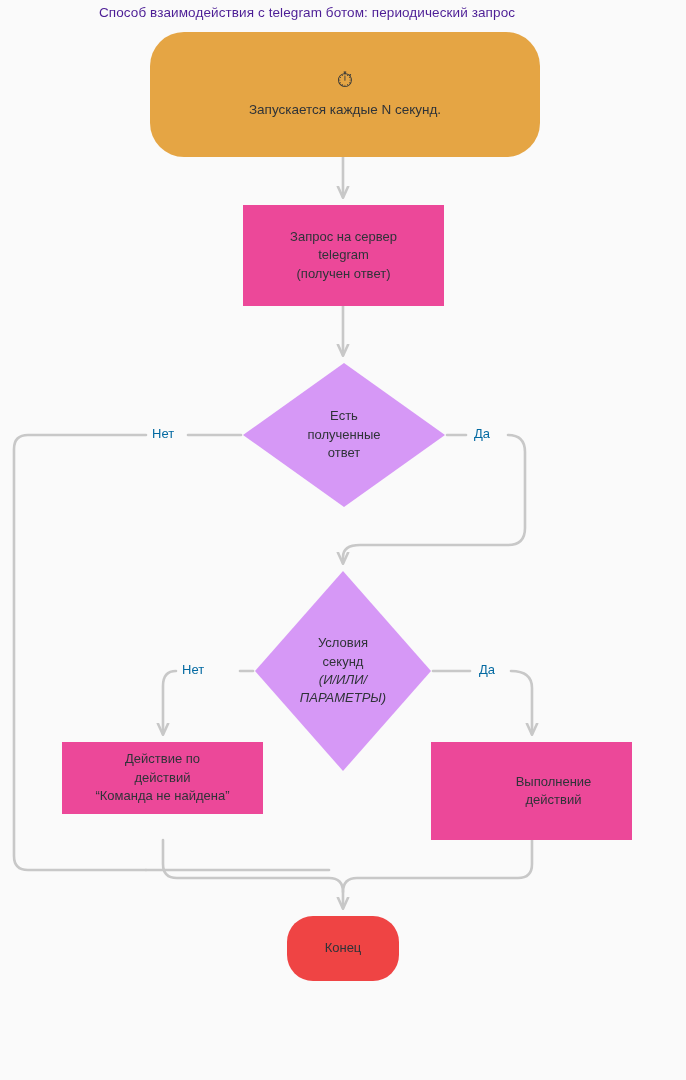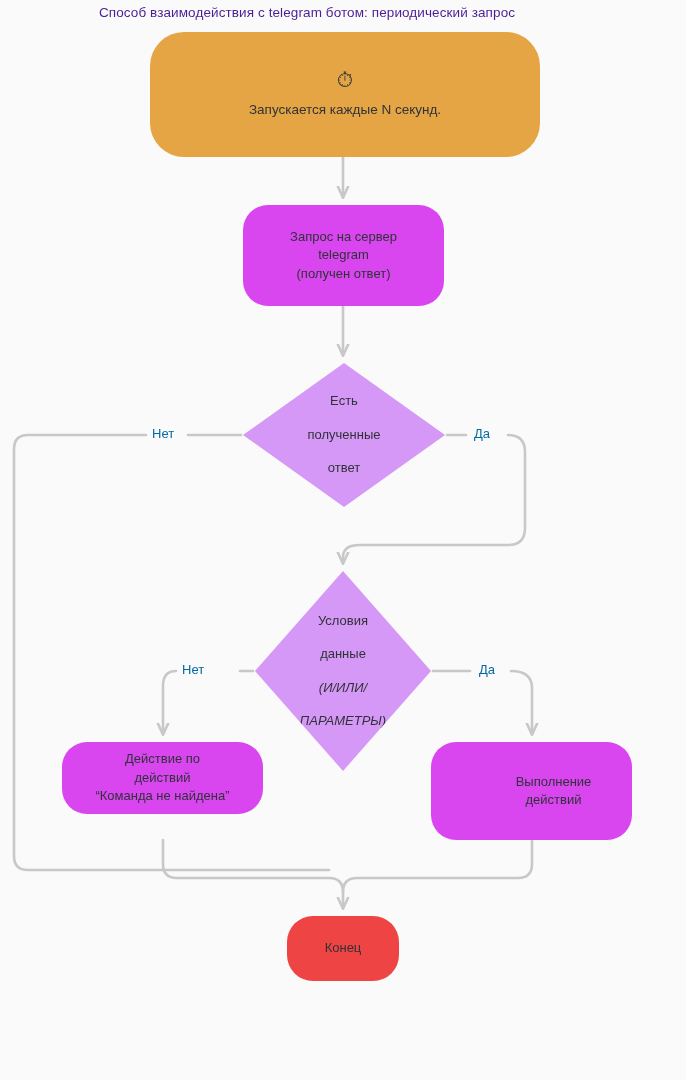--- a/index.html
+++ b/index.html
@@ -54,33 +54,31 @@
   }
   .node-start .icon-row {
     font-size: 21px;
     line-height: 1;
     margin-bottom: 10px;
   }
   .node-start .line2 { font-style: italic; }
 
   
   .node-process {
-    background: #d946ef;
-    font-size: 13px;
-    border-radius: 25px;
+    background: #ec4899;
+    font-size: 13px;
   }
   .node-request { left: 243px; top: 205px; width: 201px; height: 101px; }
   .node-default-action { left: 62px; top: 742px; width: 201px; height: 72px; }
   .node-exec-action   { left: 431px; top: 742px; width: 201px; height: 98px; padding-left: 44px; }
 
   
   .node-decision {
     background: #d698f6;
     font-size: 13px;
-    gap: 15px;
   }
   .node-decision-1 {
     left: 243px; top: 363px;
     width: 202px; height: 144px;
     clip-path: polygon(50% 0%, 100% 50%, 50% 100%, 0% 50%);
   }
   .node-decision-2 {
     left: 255px; top: 571px;
     width: 176px; height: 200px;
     clip-path: polygon(50% 0%, 100% 50%, 50% 100%, 0% 50%);
@@ -165,21 +163,21 @@
   </div>
 
   <div class="node node-decision node-decision-1">
     <div>Есть</div>
     <div>полученные</div>
     <div>ответ</div>
   </div>
 
   <div class="node node-decision node-decision-2">
     <div>Условия</div>
-    <div>данные</div>
+    <div>секунд</div>
     <div class="ital">(И/ИЛИ/</div>
     <div class="ital">ПАРАМЕТРЫ)</div>
   </div>
 
   <div class="node node-process node-default-action">
     <div>Действие по</div>
     <div>действий</div>
     <div>“Команда не найдена”</div>
   </div>
 

